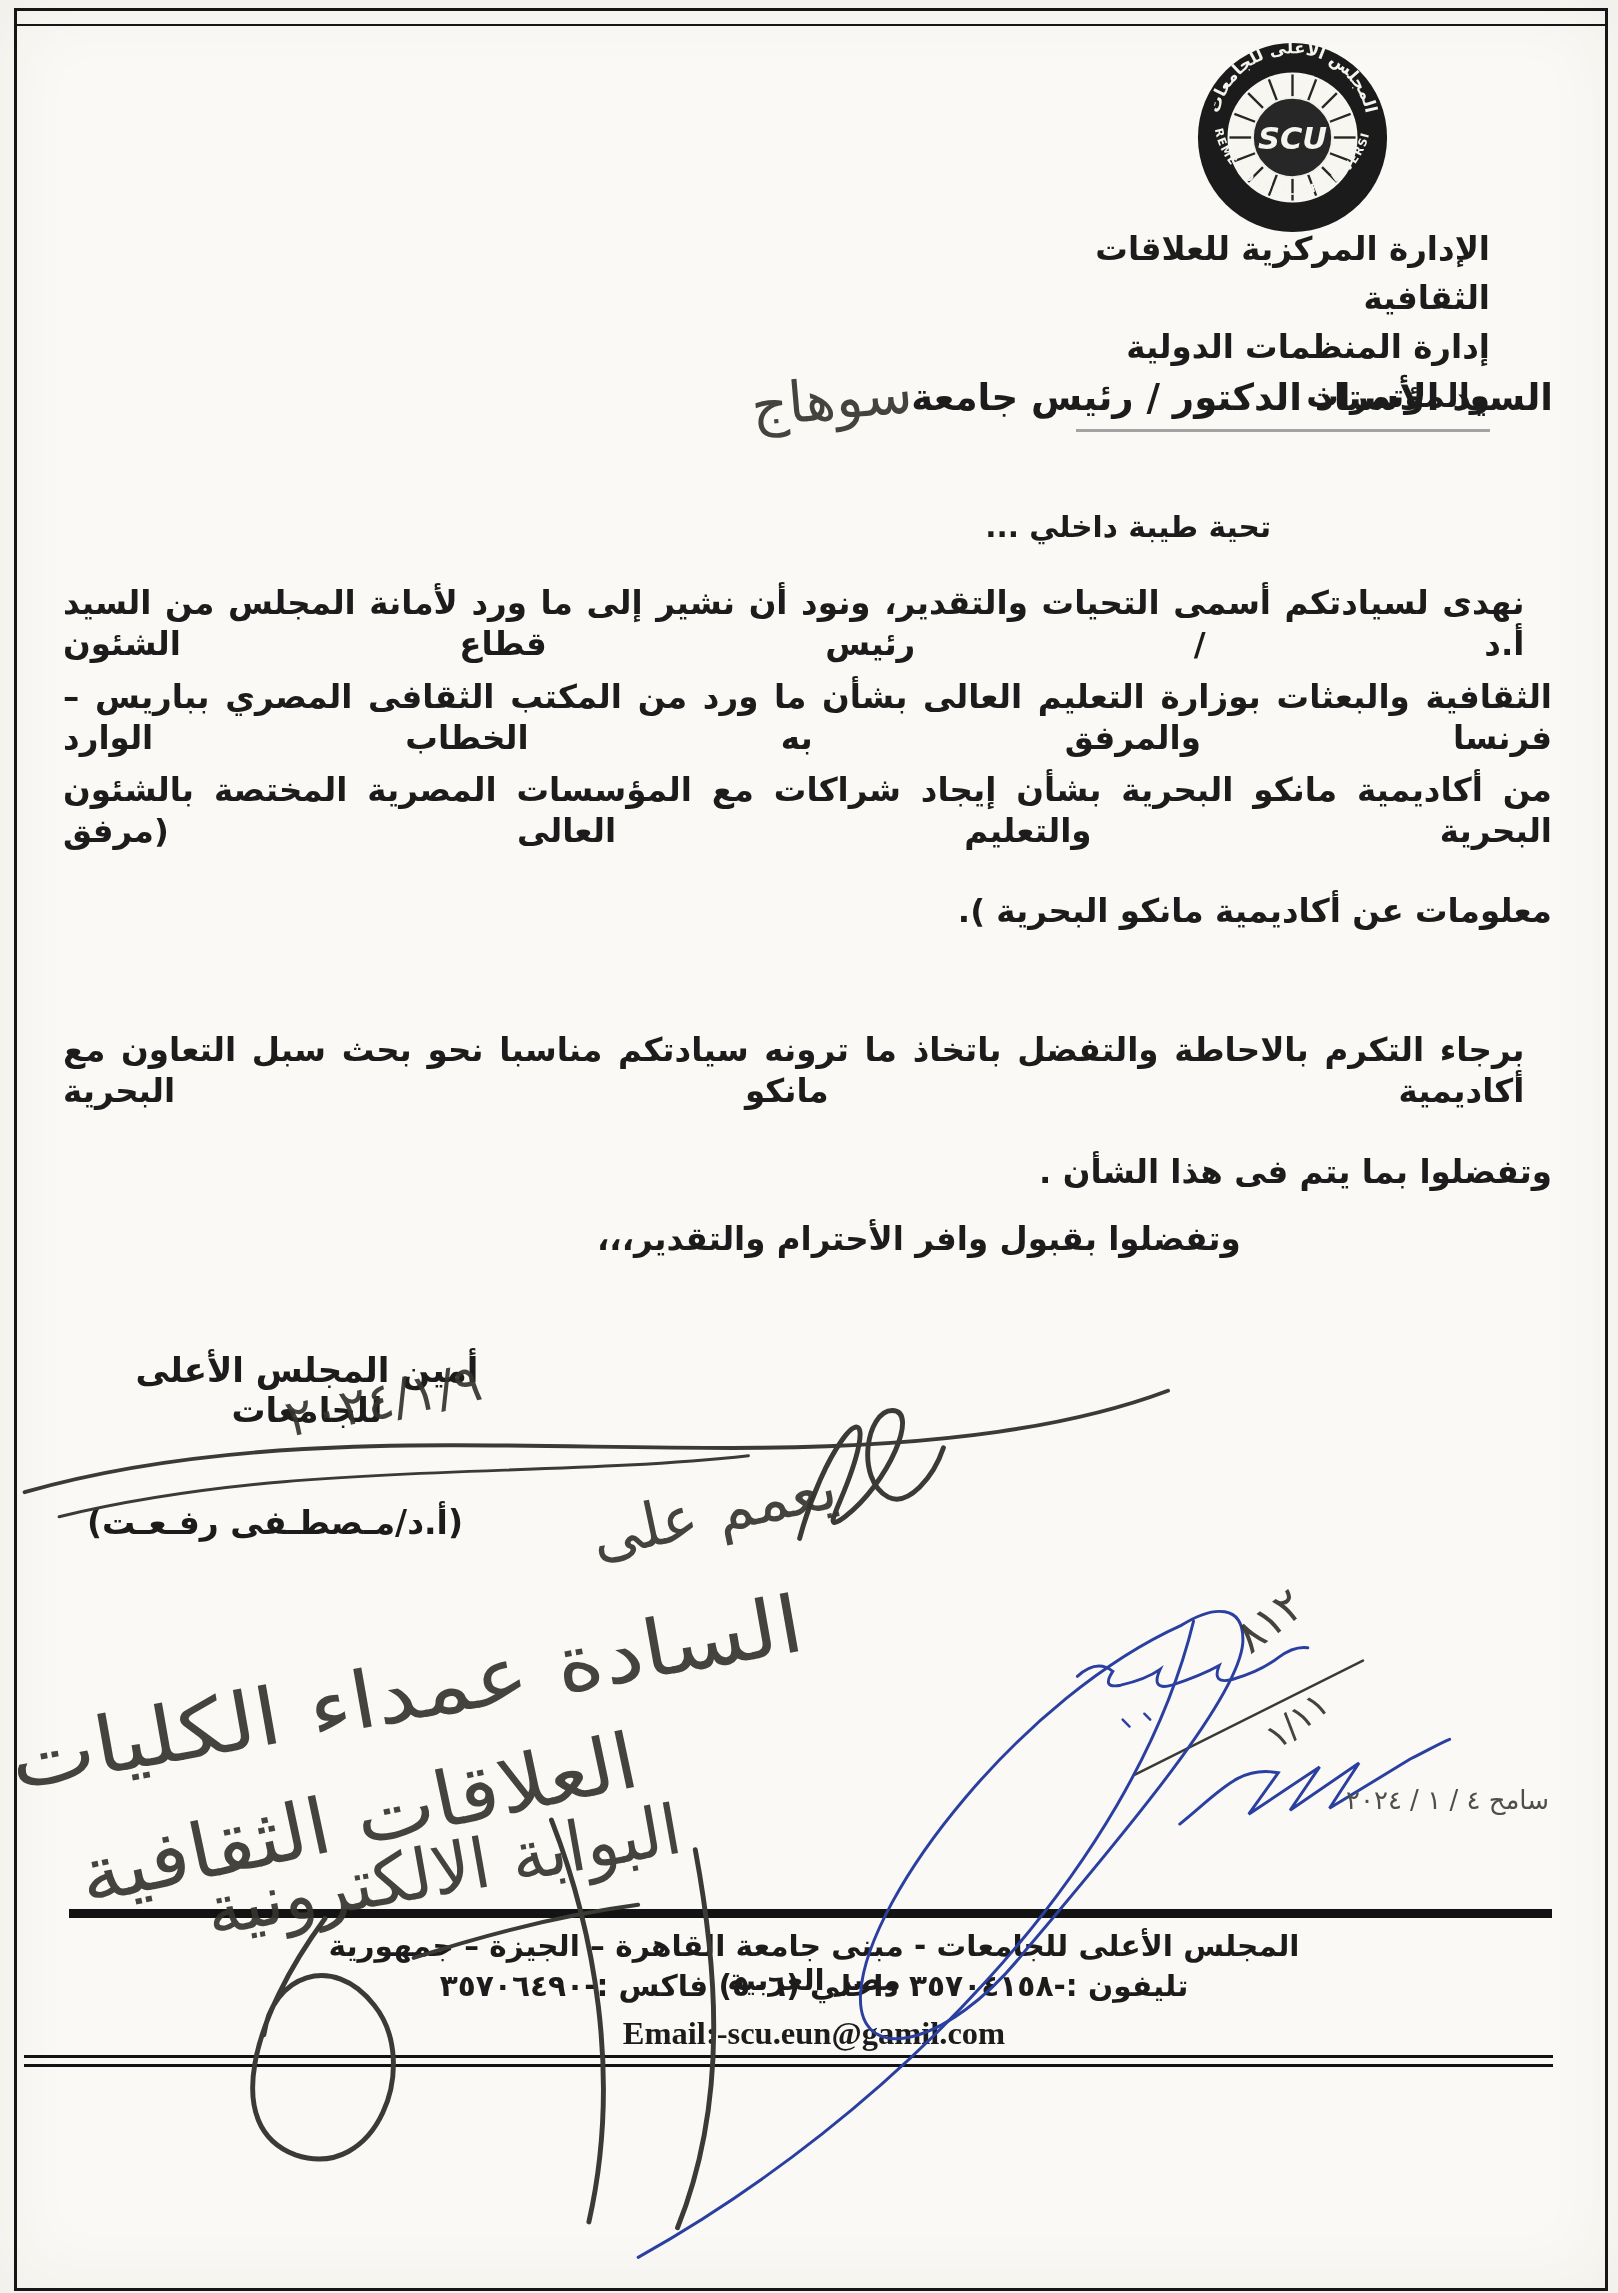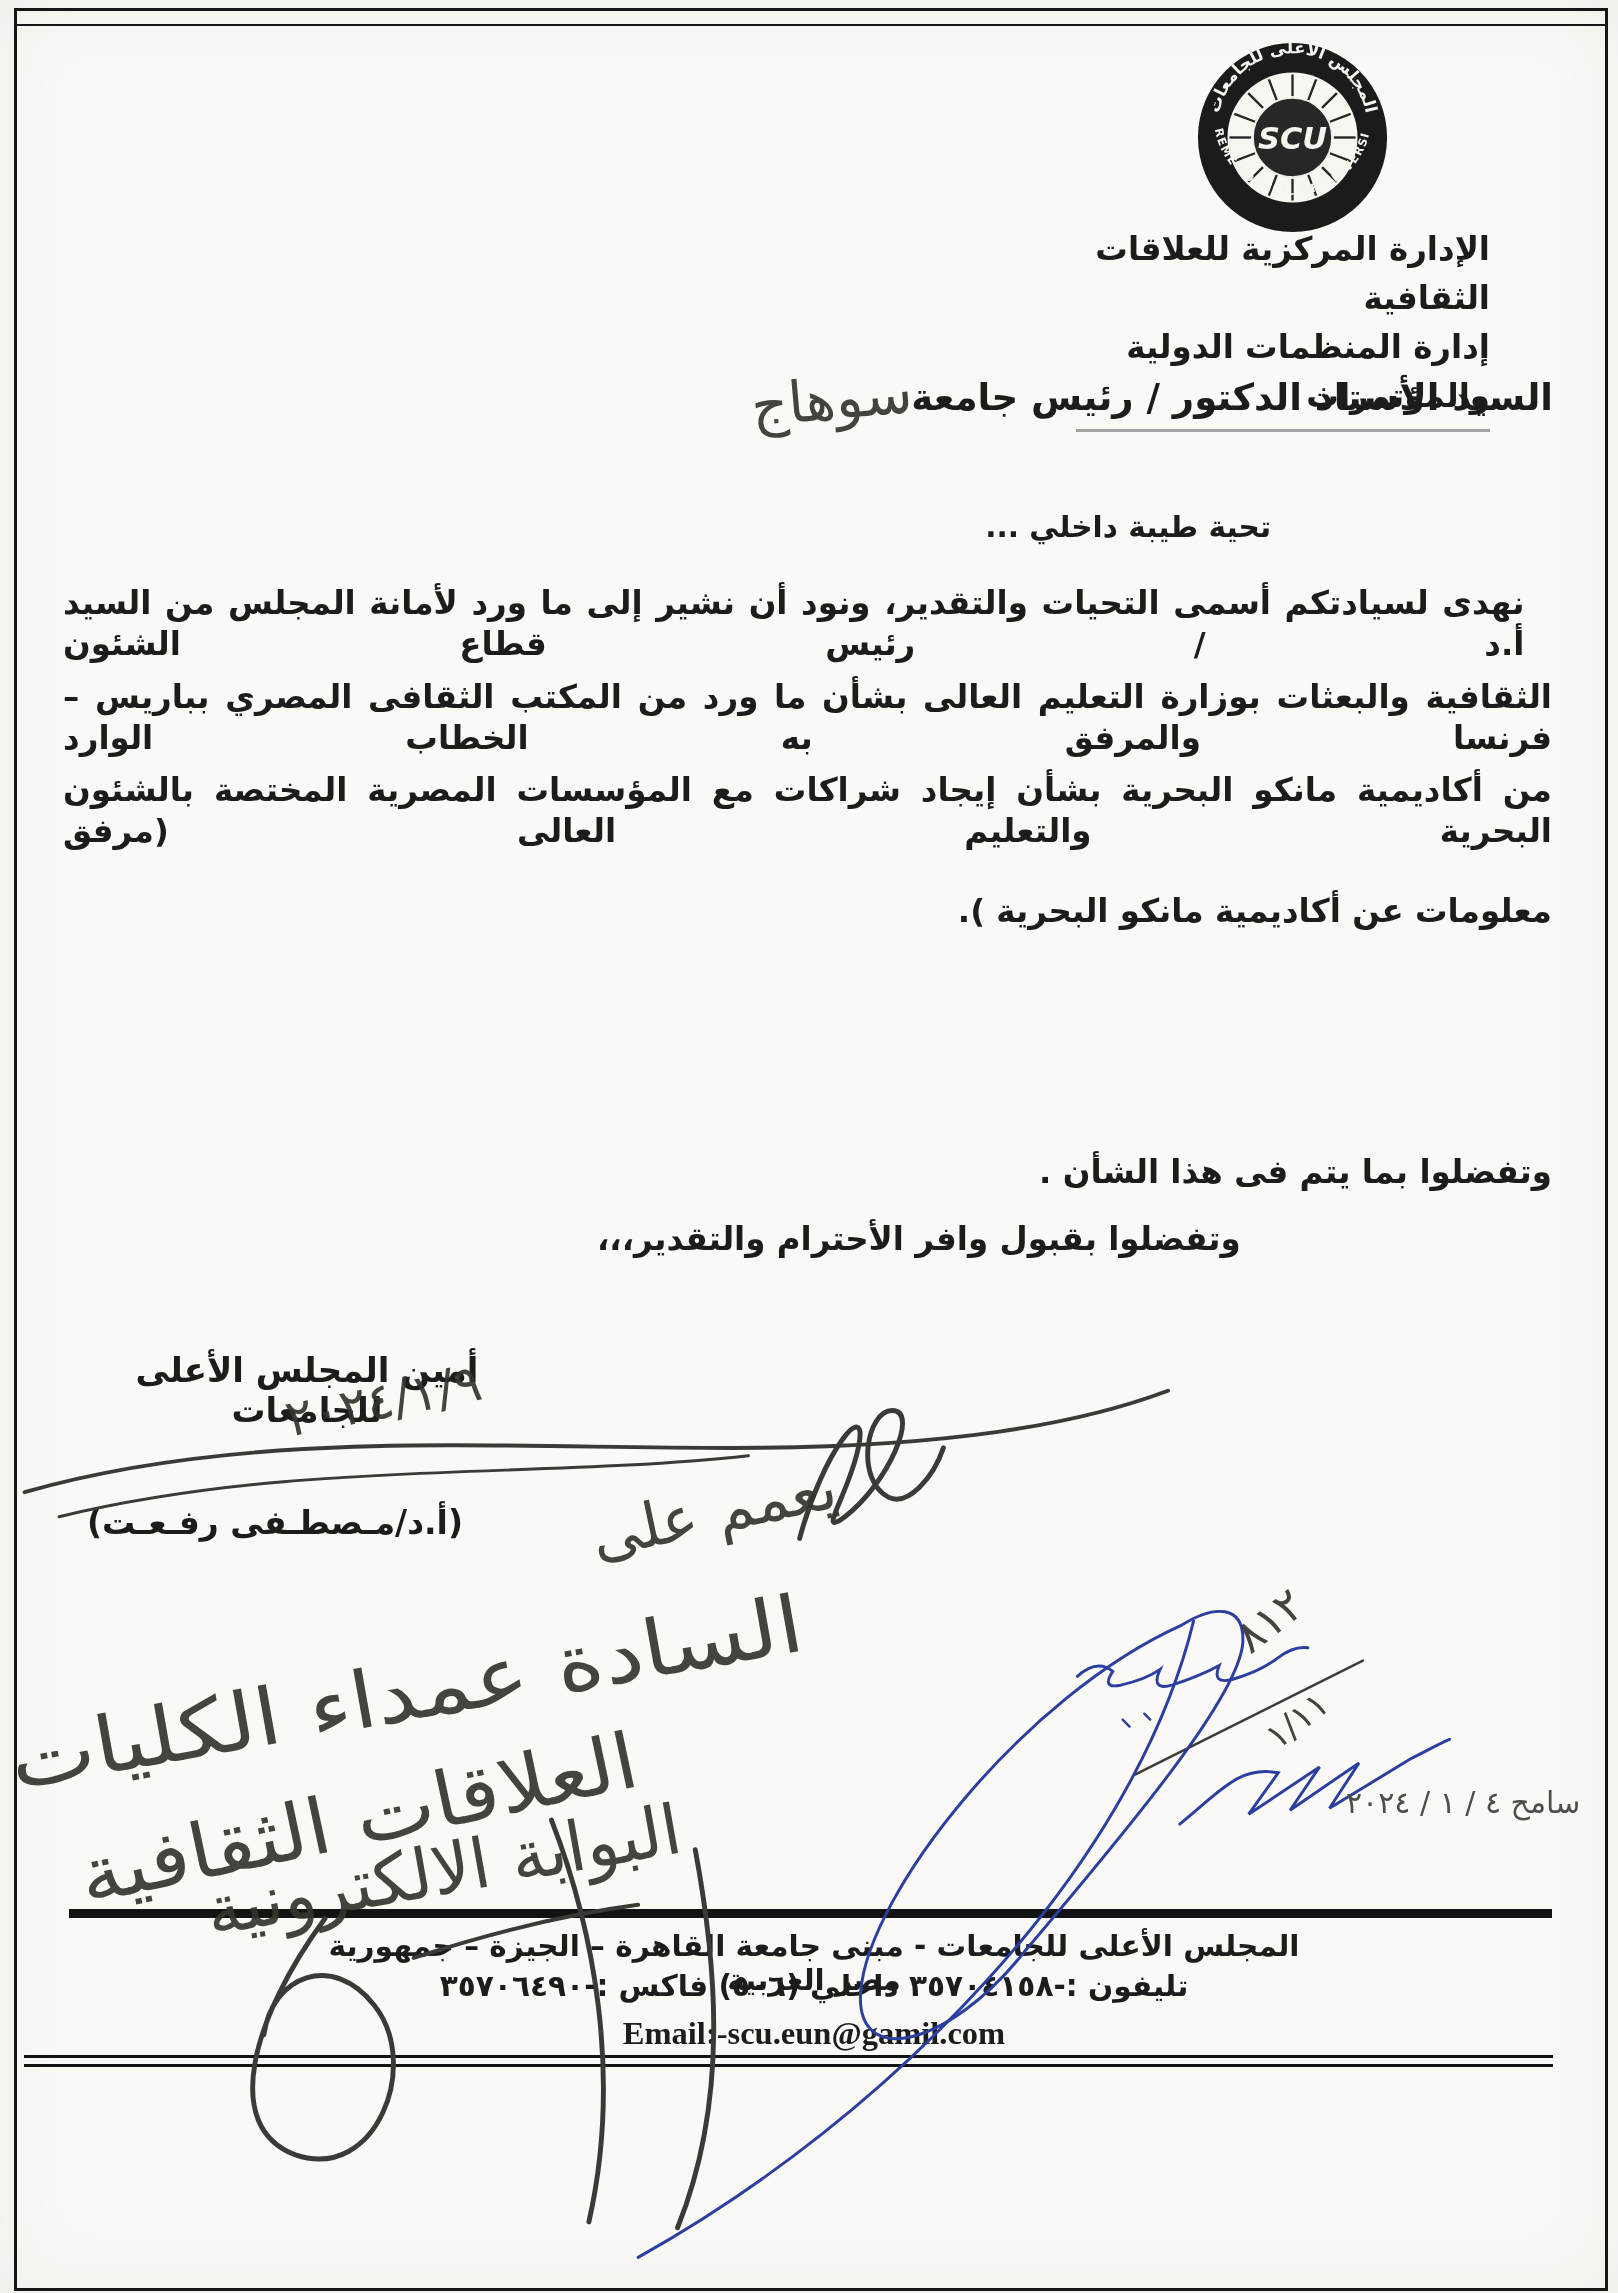--- a/index.html
+++ b/index.html
@@ -38,21 +38,21 @@
   .sig-title{left:95px;top:1350px;width:424px;font-size:34px;font-weight:800;text-align:center;}
   .hw-date{left:284px;top:1371px;font-size:51px;transform:rotate(-11deg);letter-spacing:5.9px;}
   .sig-name{left:87px;top:1503px;font-size:33px;font-weight:800;}
   
   .note1{left:589px;top:1476px;font-size:61px;transform:rotate(-12deg);}
   .note2{left:95px;top:1578px;font-size:79px;transform:rotate(-10deg) scaleX(1.15);transform-origin:right top;white-space:nowrap;}
   .note3{left:110px;top:1716px;font-size:77px;transform:rotate(-12deg) scaleX(1.1);transform-origin:right top;white-space:nowrap;}
   .note4{left:203px;top:1830px;font-size:69px;transform:rotate(-10deg);white-space:nowrap;}
   .routing-no{left:1233px;top:1594px;font-size:45px;transform:rotate(-38deg);}
   .routing-date{left:1263px;top:1700px;font-size:35px;transform:rotate(-38deg);}
-  .sameh{left:1346px;top:1785px;font-size:30px;color:#4e4e4a;}
+  .sameh{left:1346px;top:1785px;font-size:26px;color:#4e4e4a;}
   
   .rule-thick{left:69px;top:1909px;width:1483px;height:8.9px;background:#131313;}
   .footer-text{left:292px;width:1044px;text-align:center;}
   .f1{top:1929px;font-size:29.6px;font-weight:800;}
   .f2{top:1969px;font-size:29.6px;font-weight:800;}
   .femail{top:2015px;font-size:32.5px;font-weight:bold;font-family:"Liberation Serif","DejaVu Serif",serif;}
   .rule-d1{left:23.6px;top:2055px;width:1529px;height:3px;background:#131313;}
   .rule-d2{left:23.6px;top:2064px;width:1529px;height:3px;background:#131313;}
   .noint{pointer-events:none;}
   svg.layer{position:absolute;left:0;top:0;z-index:6;pointer-events:none;}
@@ -113,20 +113,21 @@
   <div class="abs rtl greeting txt">تحية طيبة داخلي ...</div>
 
   <div class="abs rtl para txt" style="top:583px;height:325px;">
     <div class="pline just" style="top:94px;">الثقافية والبعثات بوزارة التعليم العالى بشأن ما ورد من المكتب الثقافى المصري بباريس – فرنسا والمرفق به الخطاب الوارد</div>
     <div class="pline just indent" style="top:0;">نهدى لسيادتكم أسمى التحيات والتقدير، ونود أن نشير إلى ما ورد لأمانة المجلس من السيد أ.د / رئيس قطاع الشئون</div>
     <div class="pline just" style="top:187px;">من أكاديمية مانكو البحرية بشأن إيجاد شراكات مع المؤسسات المصرية المختصة بالشئون البحرية والتعليم العالى (مرفق</div>
     <div class="pline right" style="top:280px;">معلومات عن أكاديمية مانكو البحرية ).</div>
   </div>
 
   <div class="abs rtl para txt" style="top:1030px;height:197px;">
+    <div class="pline just indent" style="top:0;">برجاء التكرم بالاحاطة والتفضل باتخاذ ما ترونه سيادتكم مناسبا نحو بحث سبل التعاون مع أكاديمية مانكو البحرية</div>
     <div class="pline right" style="top:94px;">وتفضلوا بما يتم فى هذا الشأن .</div>
   </div>
 
   <div class="abs rtl closing txt">وتفضلوا بقبول وافر الأحترام والتقدير،،،</div>
 
   <div class="abs rtl sig-title txt">أمين المجلس الأعلى للجامعات</div>
   <div class="abs hand hw-date annot">٢٠٢٤/١/٩</div>
   <div class="abs rtl sig-name txt">(أ.د/مـصطـفى رفـعـت)</div>
 
   <div class="abs rtl hand note1 annot">يعمم على</div>

